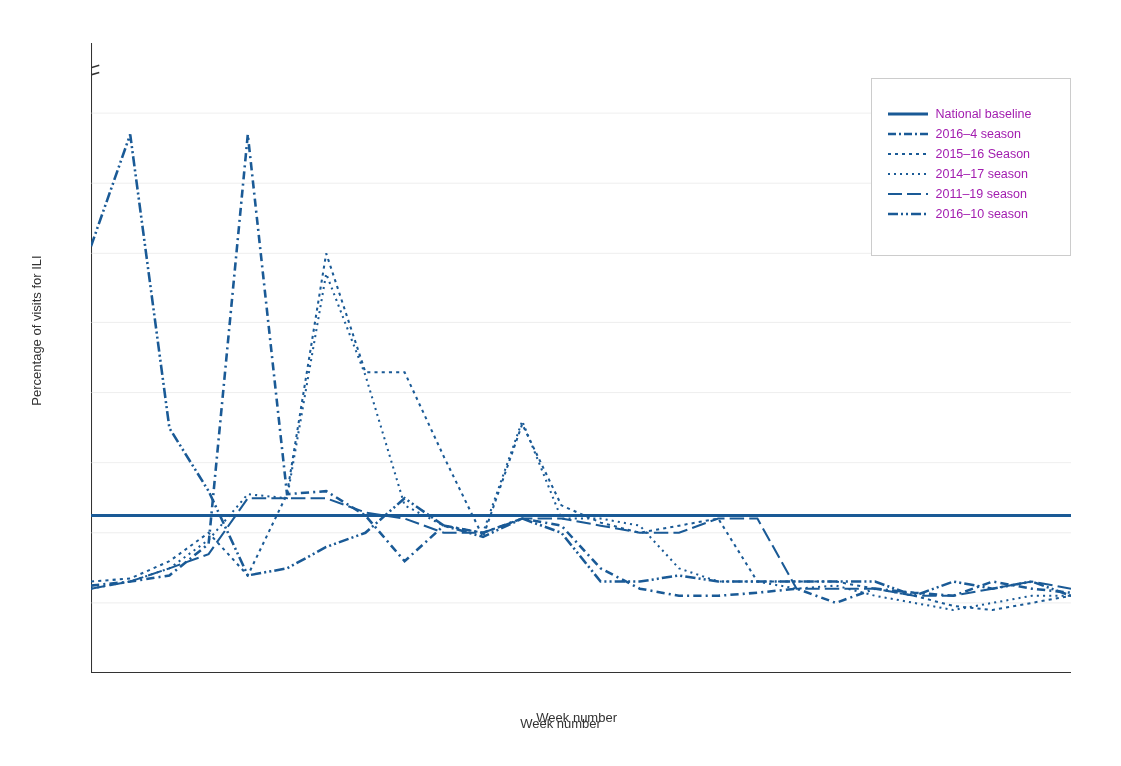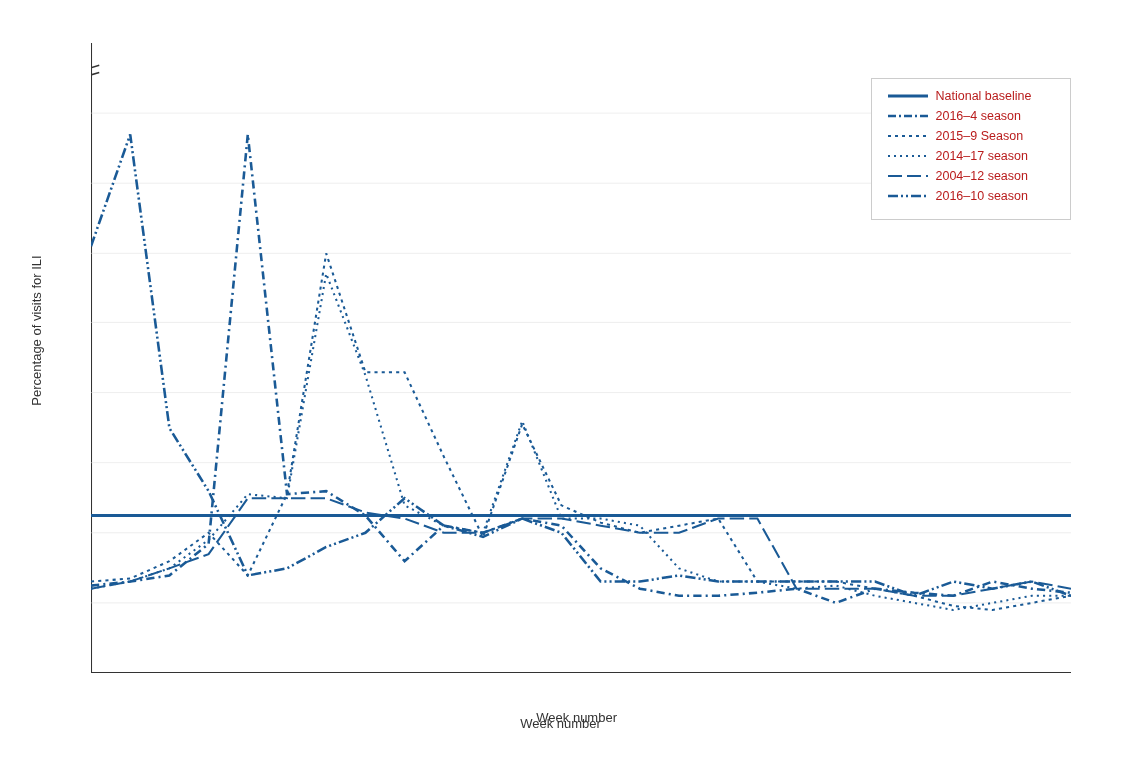--- a/index.html
+++ b/index.html
@@ -199,21 +199,21 @@
       304,448 342,475 380,486 418,468 456,482 494,530 532,530 570,524
       608,530 646,530 684,530 722,530 760,530 798,544 836,530 874,537
       912,530 950,544" fill="none" stroke="#1a5a96" stroke-width="2.5" stroke-dasharray="10,3,2,3,2,3"></polyline>
 
   </svg>
 
   <div style="position:absolute; left:15px; top:300px; transform:rotate(-90deg) translateX(-50%); transform-origin:left center; font-size:13px; color:#333; white-space:nowrap;">Percentage  of  visits for ILI</div>
 
   <div style="position:absolute; bottom:18px; left:50%; transform:translateX(-30%); font-size:13px; color:#333;">Week number</div>
 
-  <div style="position:absolute; top:55px; right:30px; background:#fff; border:1px solid #ccc; padding:10px 16px; font-size:12.5px; color:#b91c1c; min-width:200px;">
+  <div style="position:absolute; top:55px; right:30px; background:#fff; border:1px solid #ccc; padding:28px 16px; font-size:12.5px; color:#a21caf; min-width:200px;">
 
     <div class="legend-item">
       <div class="legend-line">
         <svg class="legend-svg" viewBox="0 0 40 14">
           <line x1="0" y1="7" x2="40" y2="7" stroke="#1a5a96" stroke-width="3"></line>
         </svg>
       </div>
       <span>National baseline</span>
     </div>
 
@@ -225,39 +225,39 @@
       </div>
       <span>2016–4 season</span>
     </div>
 
     <div class="legend-item">
       <div class="legend-line">
         <svg class="legend-svg" viewBox="0 0 40 14">
           <line x1="0" y1="7" x2="40" y2="7" stroke="#1a5a96" stroke-width="2" stroke-dasharray="3,4"></line>
         </svg>
       </div>
-      <span>2015–9 Season</span>
+      <span>2015–16 Season</span>
     </div>
 
     <div class="legend-item">
       <div class="legend-line">
         <svg class="legend-svg" viewBox="0 0 40 14">
           <line x1="0" y1="7" x2="40" y2="7" stroke="#1a5a96" stroke-width="2" stroke-dasharray="2,4"></line>
         </svg>
       </div>
       <span>2014–17 season</span>
     </div>
 
     <div class="legend-item">
       <div class="legend-line">
         <svg class="legend-svg" viewBox="0 0 40 14">
           <line x1="0" y1="7" x2="40" y2="7" stroke="#1a5a96" stroke-width="2" stroke-dasharray="14,5"></line>
         </svg>
       </div>
-      <span>2004–12 season</span>
+      <span>2011–19 season</span>
     </div>
 
     <div class="legend-item">
       <div class="legend-line">
         <svg class="legend-svg" viewBox="0 0 40 14">
           <line x1="0" y1="7" x2="40" y2="7" stroke="#1a5a96" stroke-width="2.5" stroke-dasharray="10,3,2,3,2,3"></line>
         </svg>
       </div>
       <span>2016–10 season</span>
     </div>

